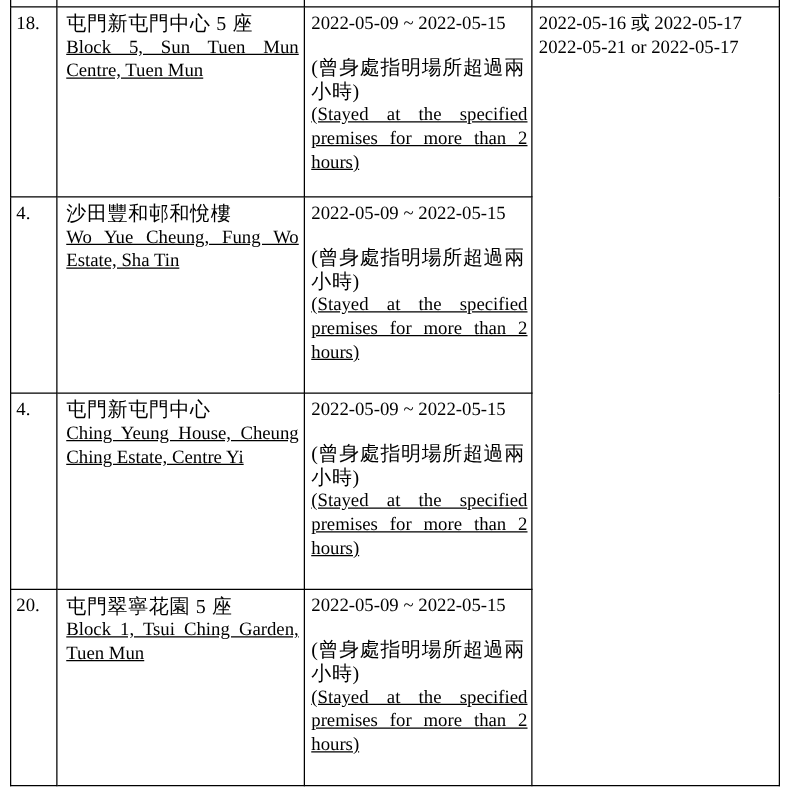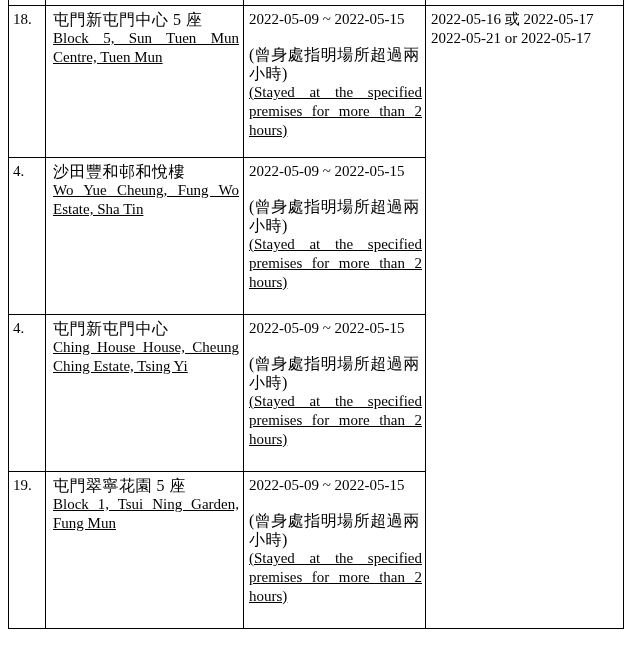--- a/index.html
+++ b/index.html
@@ -104,35 +104,35 @@
       <div class="blank-line"></div>
       <div class="cjk">(曾身處指明場所超過兩小時)</div>
       <div class="just">(Stayed at the specified premises for more than 2 hours)</div>
     </td>
   </tr>
 
   <tr class="row-17">
     <td class="cell-num">4.</td>
     <td class="cell-name">
       <div class="cjk">屯門新屯門中心</div>
-      <div class="just">Ching House House, Cheung Ching Estate, Tsing Yi</div>
+      <div class="just">Ching Yeung House, Cheung Ching Estate, Centre Yi</div>
     </td>
     <td class="cell-period">
       <div>2022-05-09 ~ 2022-05-15</div>
       <div class="blank-line"></div>
       <div class="cjk">(曾身處指明場所超過兩小時)</div>
       <div class="just">(Stayed at the specified premises for more than 2 hours)</div>
     </td>
   </tr>
 
   <tr class="row-18">
-    <td class="cell-num">19.</td>
+    <td class="cell-num">20.</td>
     <td class="cell-name">
       <div class="cjk">屯門翠寧花園 5 座</div>
-      <div class="just">Block 1, Tsui Ning Garden, Fung Mun</div>
+      <div class="just">Block 1, Tsui Ching Garden, Tuen Mun</div>
     </td>
     <td class="cell-period">
       <div>2022-05-09 ~ 2022-05-15</div>
       <div class="blank-line"></div>
       <div class="cjk">(曾身處指明場所超過兩小時)</div>
       <div class="just">(Stayed at the specified premises for more than 2 hours)</div>
     </td>
   </tr>
 </tbody>
   </table>

